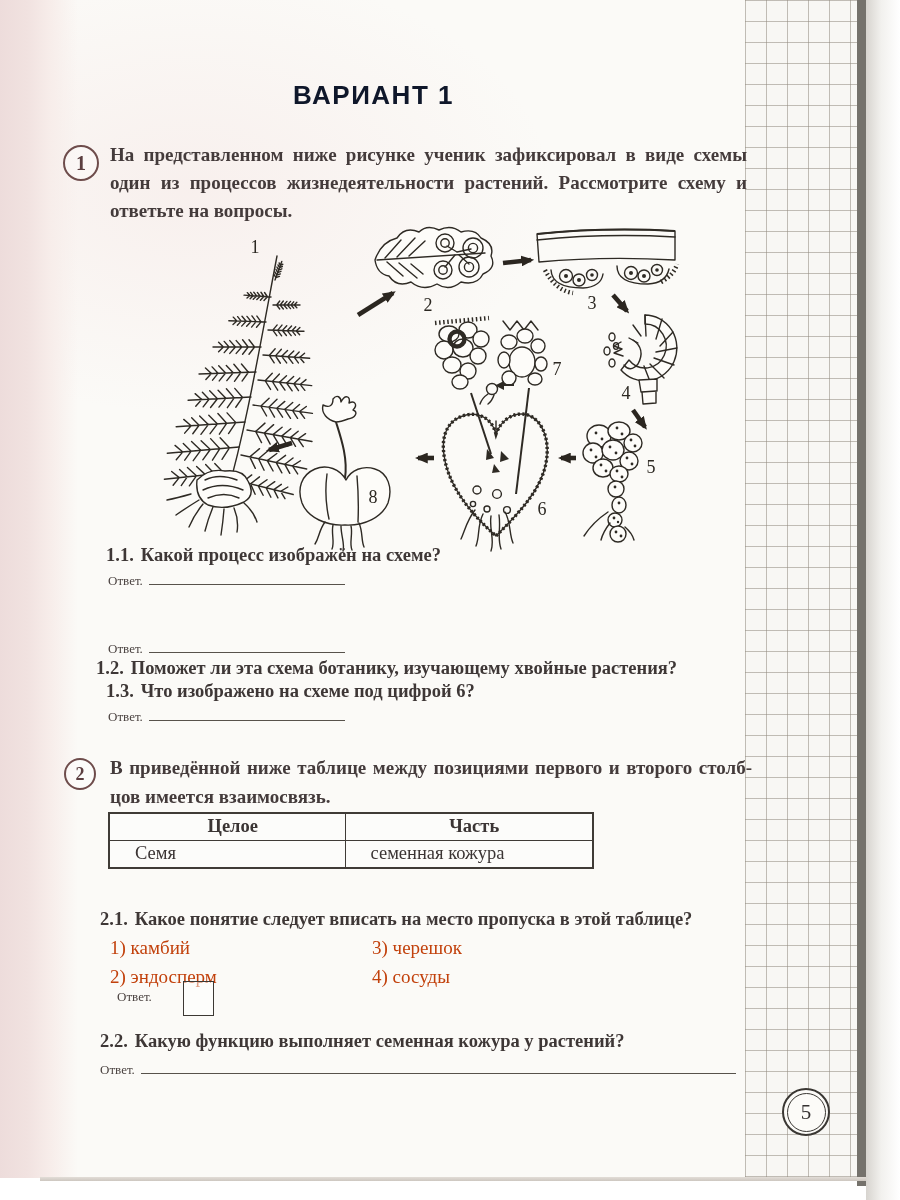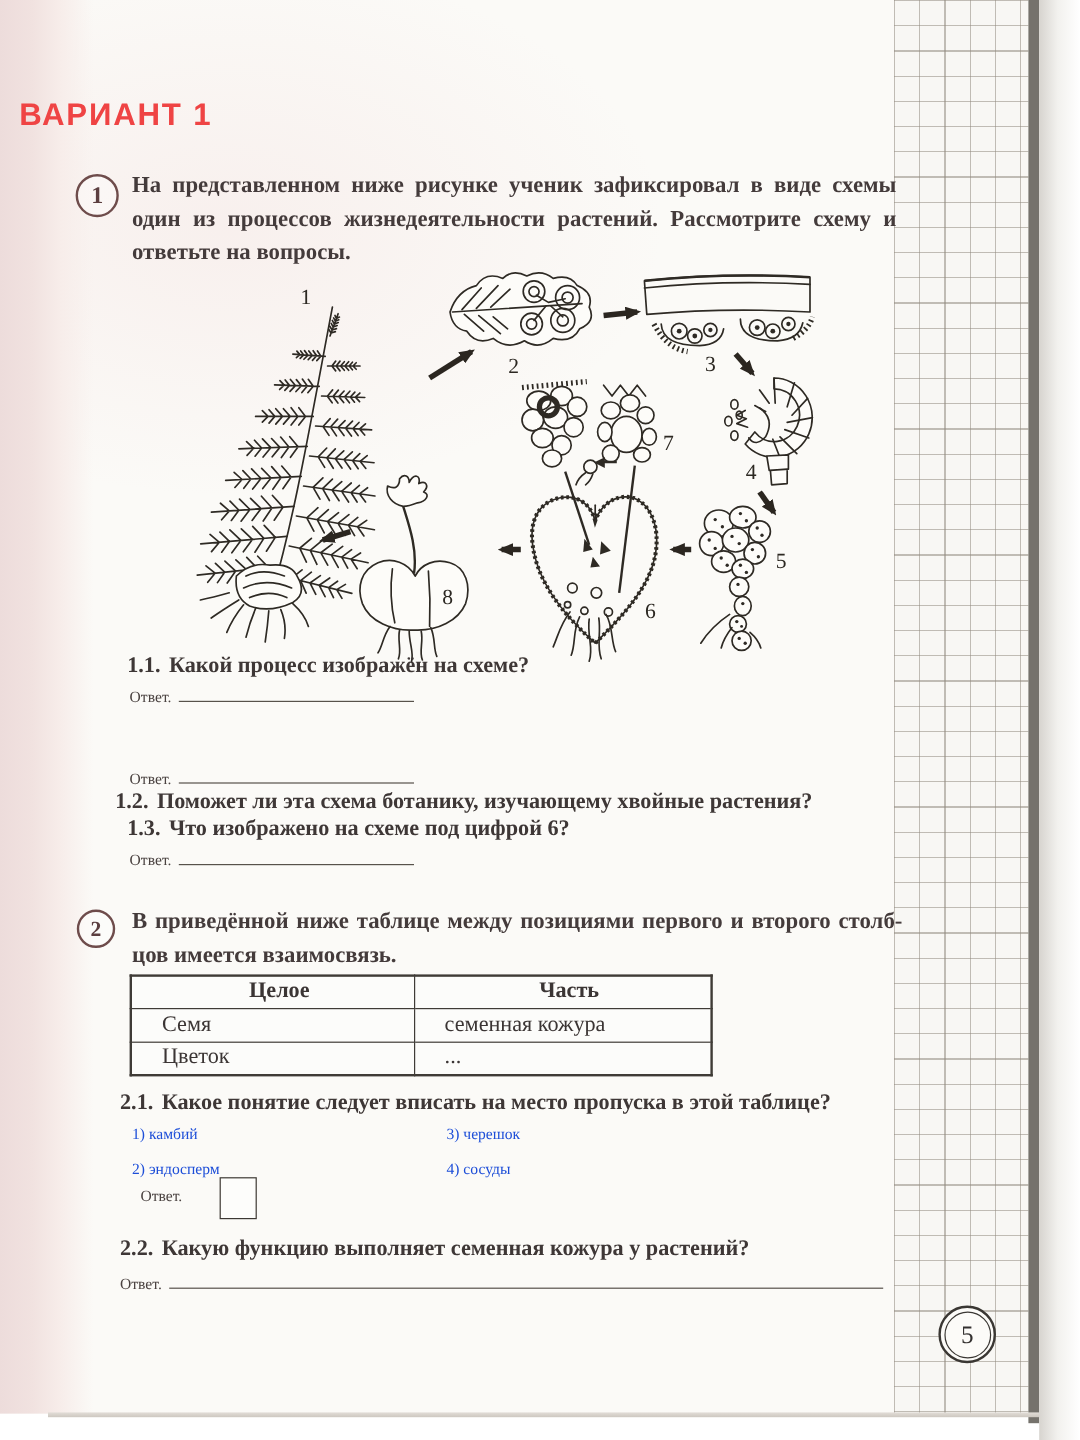--- a/index.html
+++ b/index.html
@@ -23,23 +23,23 @@
       repeating-linear-gradient(to right,  rgba(146,139,128,0.55) 0 1px, transparent 1px 21px),
       repeating-linear-gradient(to bottom, rgba(146,139,128,0.55) 0 1px, transparent 1px 21px);
   }
   .edge-dark  { position:absolute; left:857px; top:0; width:9px;  height:1186px; background:#75726c; }
   .edge-light { position:absolute; left:866px; top:0; width:34px; height:1200px;
                 background:linear-gradient(90deg,#d7d4cf,#f2f1ee 45%,#ffffff); }
   .bottom-edge{ position:absolute; left:40px; top:1177px; width:826px; height:4px;
                 background:linear-gradient(#e2ddd7,#cdc7c0); }
 
   .title {
-    position:absolute; top:80px; left:16px; width:745px; 
+    position:absolute; top:80px; left:1px; width:745px; text-align:center;
     font-family:"Liberation Sans", sans-serif; font-weight:bold;
-    font-size:26px; letter-spacing:1.5px; color:#ef4444;
+    font-size:26px; letter-spacing:1.5px; color:#0f172a;
   }
 
   .qcircle {
     position:absolute; border:2px solid #6e4c4b; border-radius:50%;
     display:flex; align-items:center; justify-content:center;
     font-weight:bold; color:#5c3f40; background:rgba(255,255,255,0.35);
   }
   .q1c { left:63px; top:145px; width:36px; height:36px; font-size:20px; }
   .q2c { left:64px; top:758px; width:32px; height:32px; font-size:18px; }
 
@@ -62,21 +62,21 @@
     position:absolute; left:108px; top:812px; width:486px;
     border-collapse:collapse; font-size:18.5px; color:#3b3534;
     background:rgba(255,255,255,0.4);
   }
   .rel-table th, .rel-table td { border:1.5px solid #3f3b36;padding-left:11px; }
   .rel-table { border:2.3px solid #3f3b36; }
   .rel-table th { height:27px; font-weight:bold; text-align:center; }
   .rel-table td { height:28px; padding:0 25px; text-align:left; font-weight:normal; }
   .col-whole { width:236px; }
 
-  .opts { position:absolute; left:110px; top:937px; width:500px; height:58px; font-size:13px; color:#1d4ed8; }
+  .opts { position:absolute; left:110px; top:937px; width:500px; height:58px; font-size:19px; color:#c2410c; }
   .opt  { position:absolute; white-space:nowrap; }
   .o1 { left:0;     top:0;    }
   .o2 { left:0;     top:29px; }
   .o3 { left:262px; top:0;    }
   .o4 { left:262px; top:29px; }
 
   .ansbox {
     position:absolute; left:183px; top:981px; width:31px; height:35px;
     border:1.7px solid #3c3833; background:rgba(255,255,255,0.5);
   }
@@ -353,24 +353,20 @@
     <tr>
       <th class="col-whole">Целое</th>
       <th>Часть</th>
     </tr>
   </thead>
   <tbody>
     <tr>
       <td>Семя</td>
       <td>семенная кожура</td>
     </tr>
-    <tr>
-      <td>Цветок</td>
-      <td>...</td>
-    </tr>
   </tbody>
 </table>
 
 <p class="subq" style="left:100px; top:909px;">
   <span class="n">2.1.</span><span>Какое понятие следует вписать на место пропуска в этой таблице?</span>
 </p>
 
 <div class="opts">
   <span class="opt o1">1) камбий</span>
   <span class="opt o2">2) эндосперм</span>

